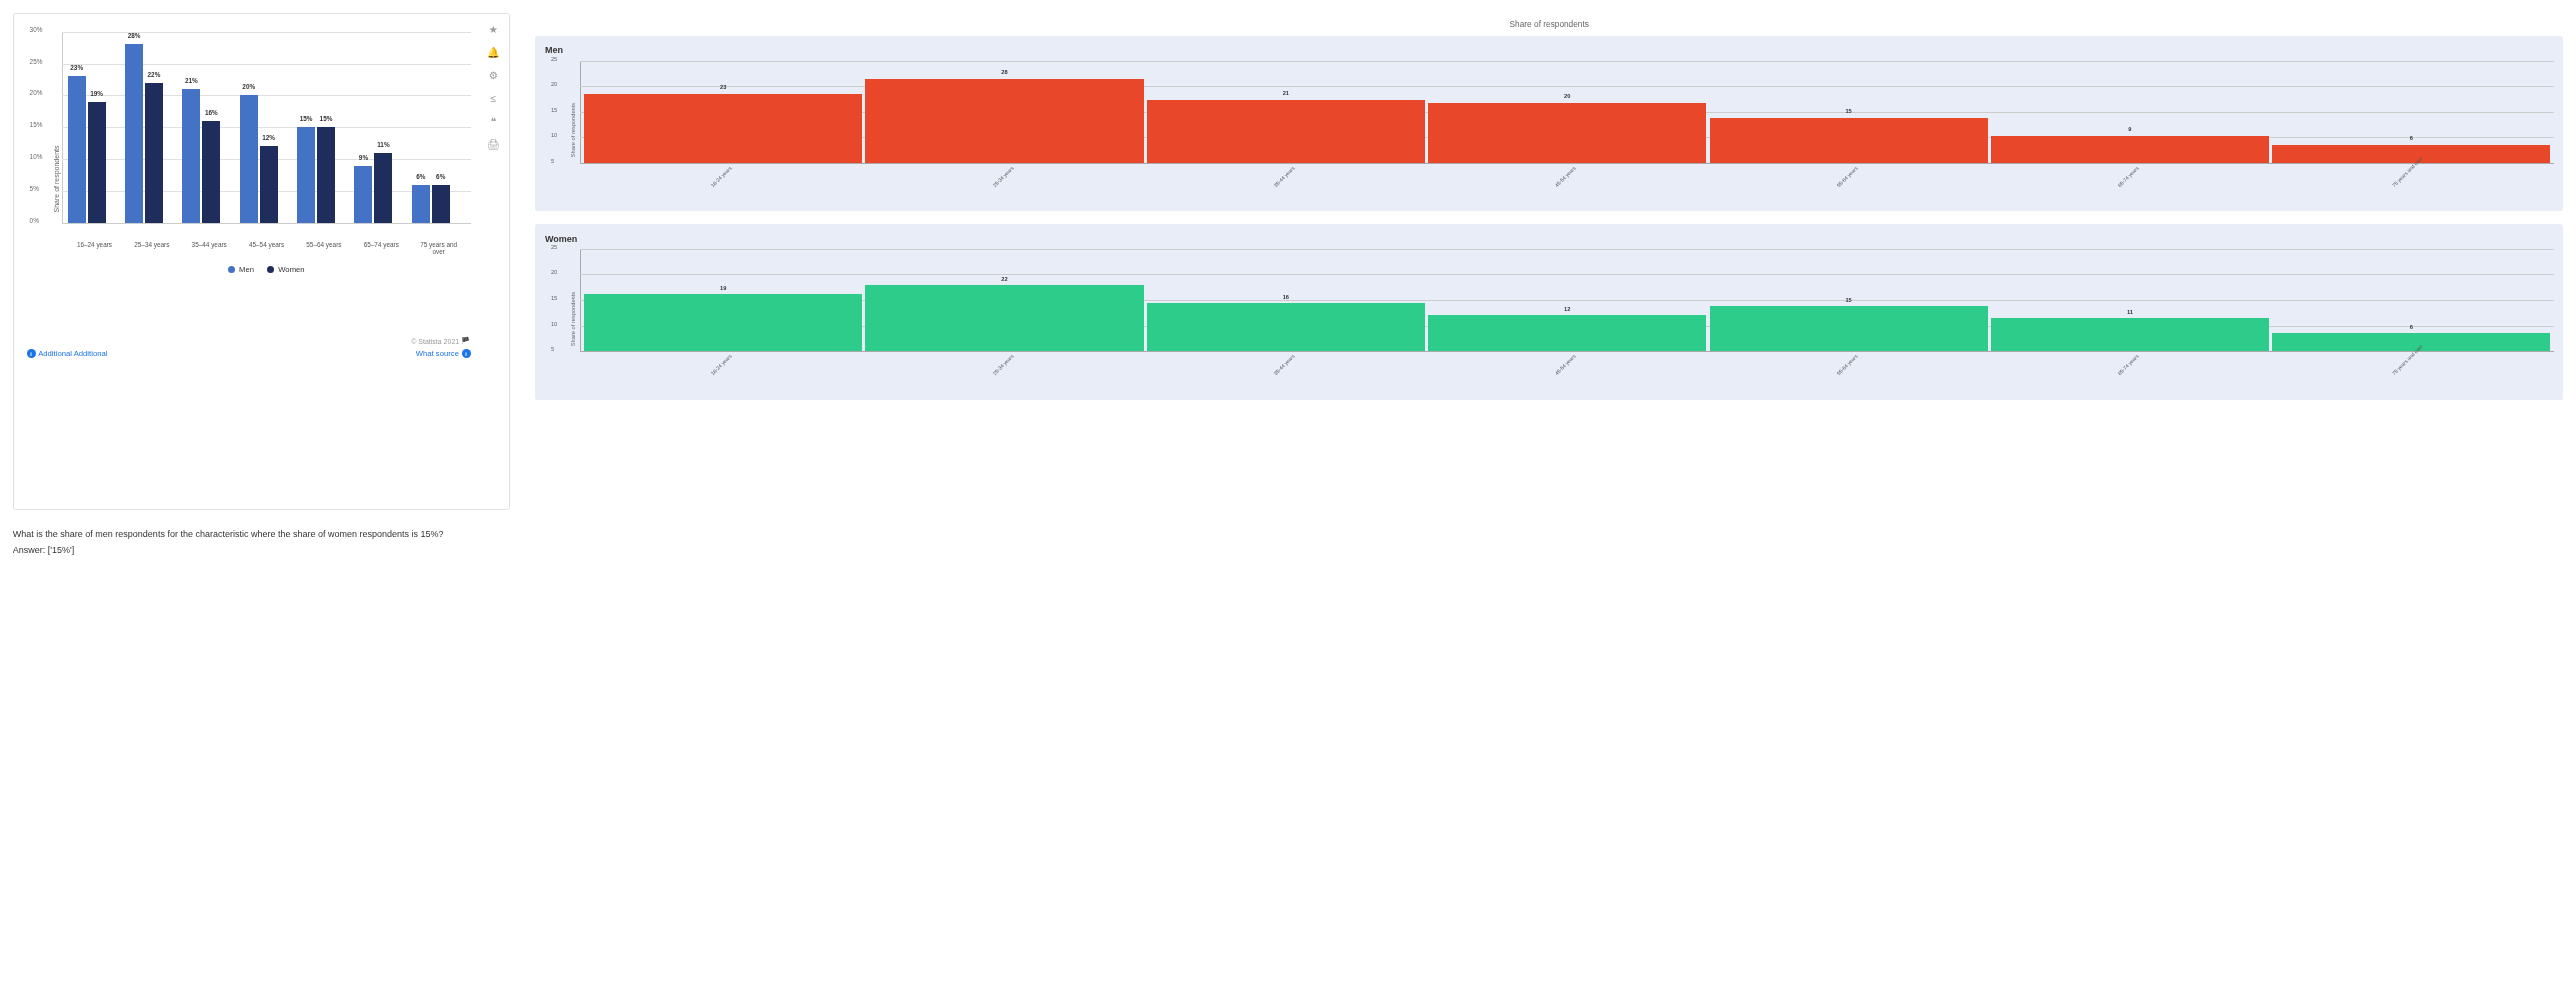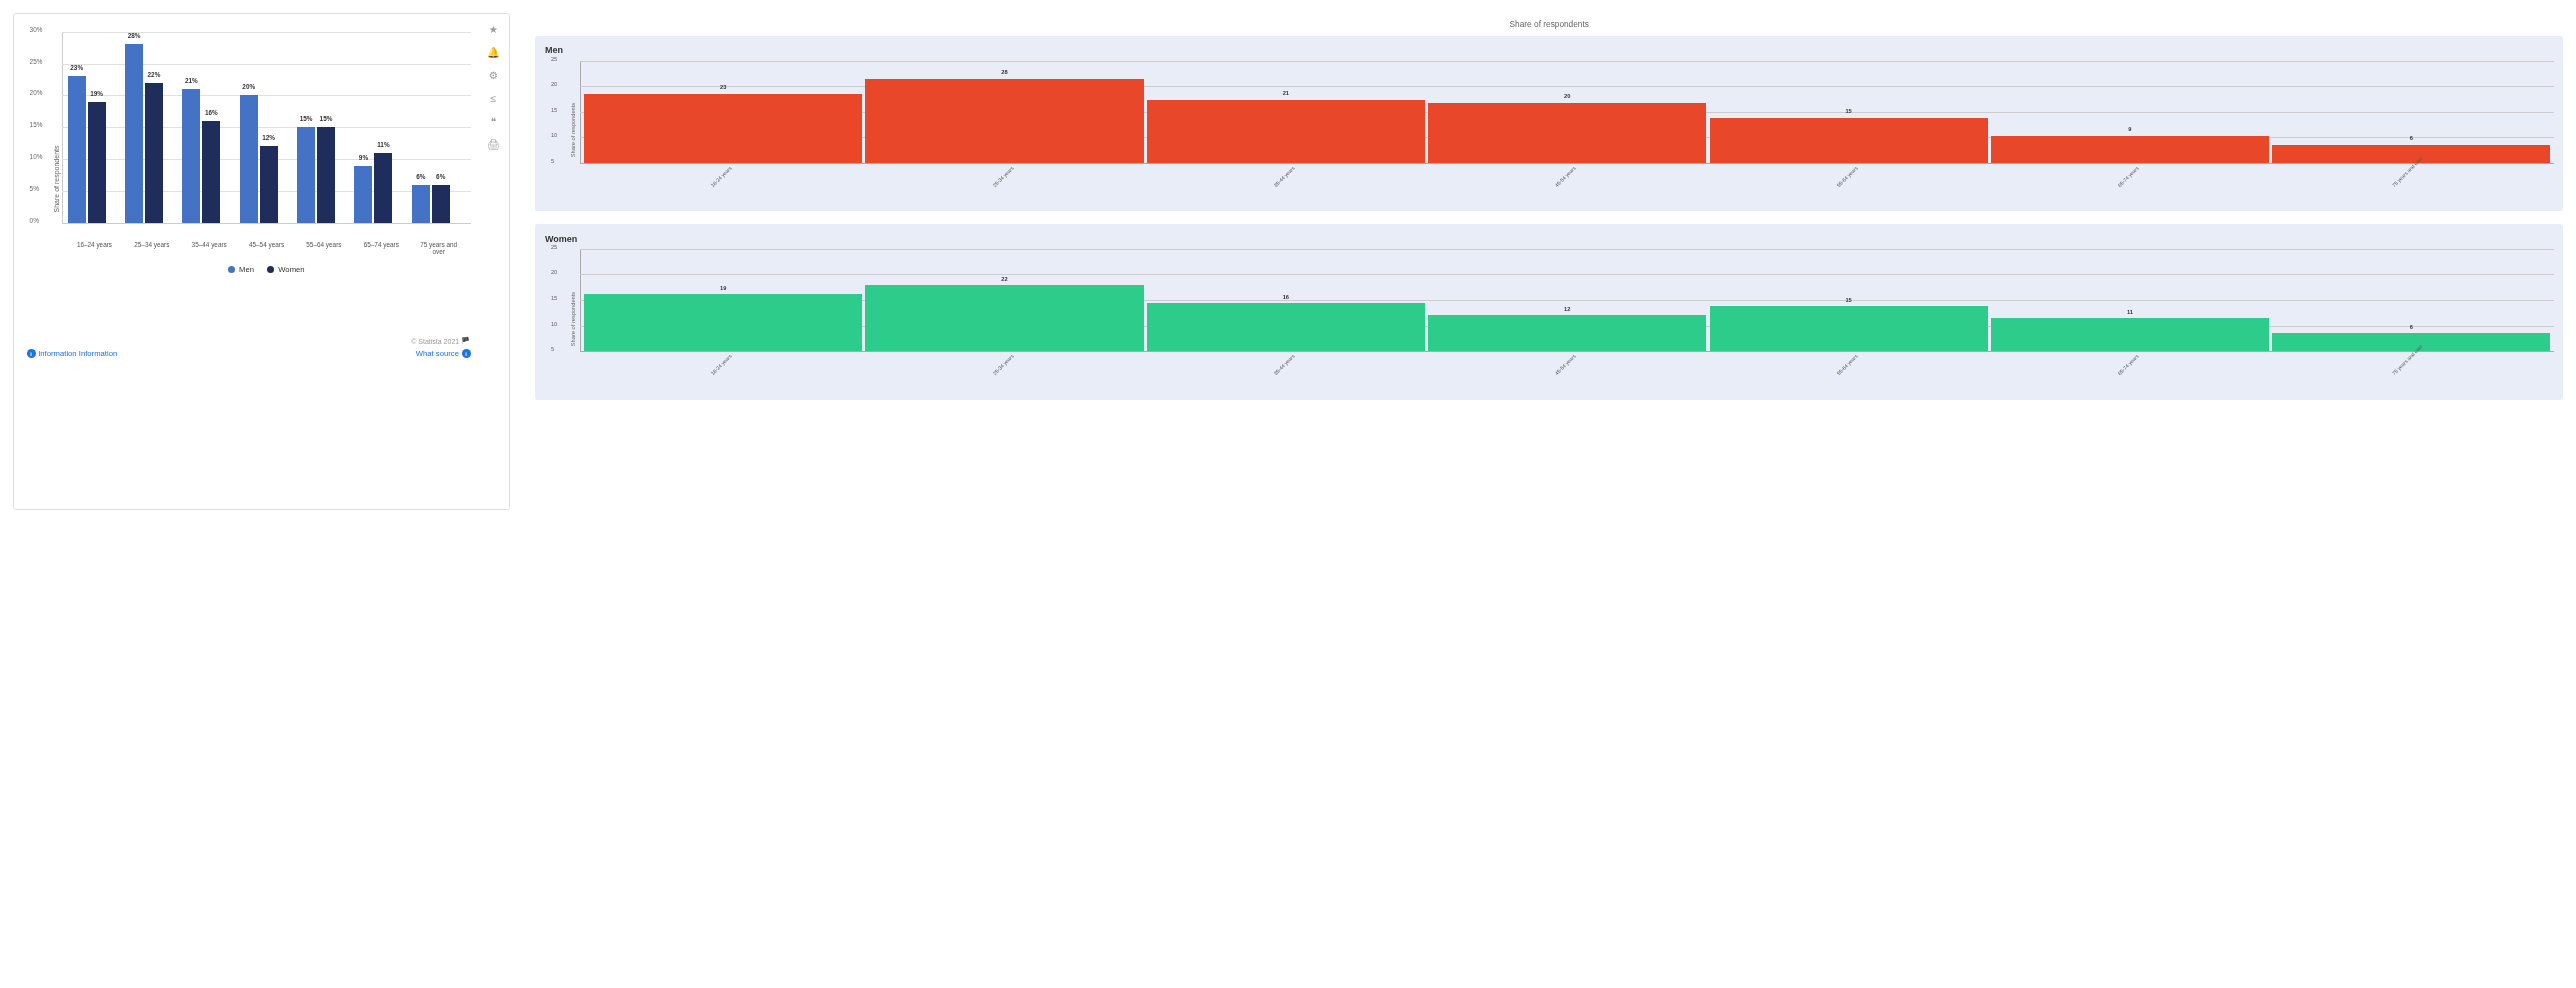--- a/index.html
+++ b/index.html
@@ -152,29 +152,33 @@
         </div>
       </div>
 
       <div style="display: flex; justify-content: flex-end; align-items: center; margin-top: 6.4px; margin-right: 25.5px;">
         <span style="font-size: 7px; color: #999;">© Statista 2021</span>
         <span style="font-size: 7px; color: #999; margin-left: 2.6px;">🏴</span>
       </div>
       <div style="display: flex; justify-content: space-between; align-items: center; margin-top: 3.8px; margin-right: 25.5px;">
         <div style="display: flex; align-items: center; gap: 2.6px; color: #1a73e8; font-size: 7.7px; cursor: pointer;">
           <span style="background: #1a73e8; color: white; border-radius: 50%; width: 9px; height: 9px; display: inline-flex; align-items: center; justify-content: center; font-size: 5.7px; font-weight: bold;">i</span>
-          <span>Information Information</span>
+          <span>Additional Additional</span>
         </div>
         <div style="display: flex; align-items: center; gap: 2.6px; color: #1a73e8; font-size: 7.7px; cursor: pointer;">
           <span>What source</span>
           <span style="background: #1a73e8; color: white; border-radius: 50%; width: 9px; height: 9px; display: inline-flex; align-items: center; justify-content: center; font-size: 5.7px; font-weight: bold;">i</span>
         </div>
       </div>
     </div>
 
+    <div class="question-area">
+      <p style="font-size: 9px; color: #333; margin-bottom: 6.4px;">What is the share of men respondents for the characteristic where the share of women respondents is 15%?</p>
+      <p style="font-size: 9px; color: #333;">Answer: ['15%']</p>
+    </div>
   </div>
 
   <div style="flex: 1; display: flex; flex-direction: column; gap: 12.8px; padding-top: 6.4px;">
 
     <div style="text-align: center; font-size: 8.3px; color: #666; margin-bottom: -6.4px;">Share of respondents</div>
 
     <div style="background: #e8edf8; border-radius: 2.6px; padding: 9.6px 9.6px 12.8px 9.6px;">
       <div style="font-size: 9px; font-weight: bold; color: #333; margin-bottom: 6.4px;">Men</div>
       <div style="position: relative; padding-left: 35px; padding-bottom: 35px;">
         <div style="position: absolute; left: 1.3px; top: 50%; transform: translateY(-50%) rotate(-90deg); font-size: 5.7px; color: #666; white-space: nowrap;">Share of respondents</div>

